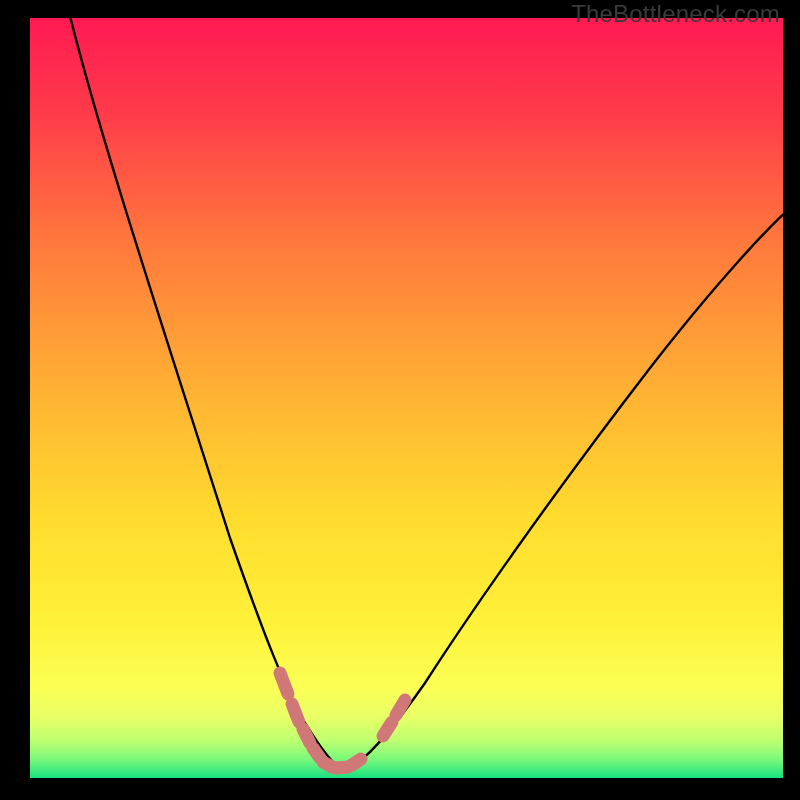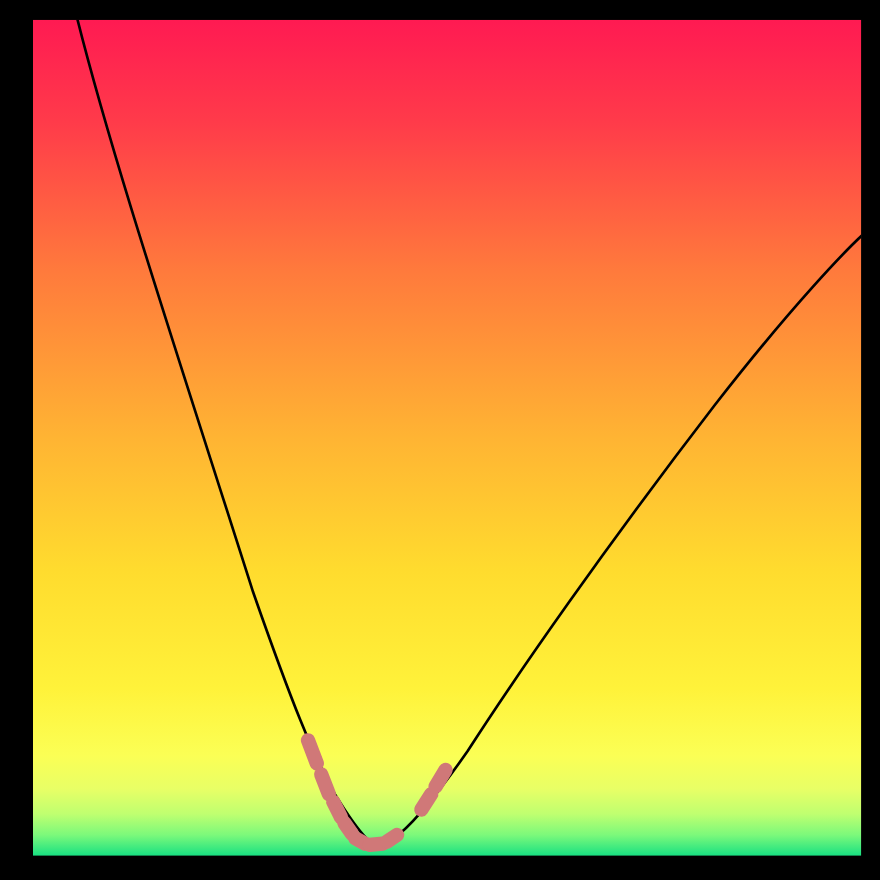--- a/index.html
+++ b/index.html
@@ -92,14 +92,15 @@
         <path d="M 306 750 L 318 749"></path>
         <path d="M 322 747 L 331 741"></path>
 
         <path d="M 353 718 L 362 704"></path>
         <path d="M 366 697 L 375 682"></path>
       </g>
     </svg>
 
   </div>
 
+  <div class="watermark">TheBottleneck.com</div>
 
 </div>
 
 </body></html>

